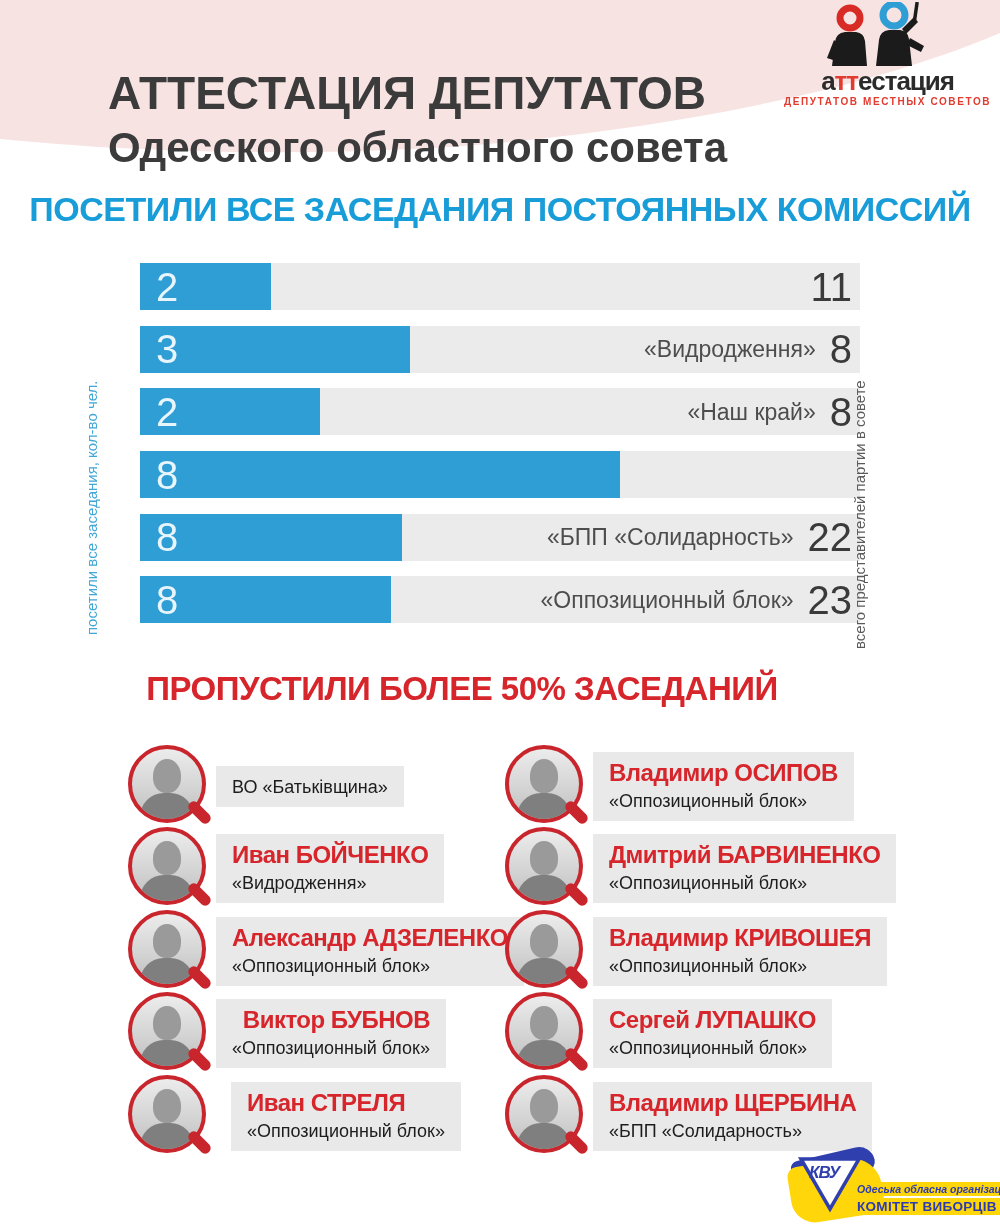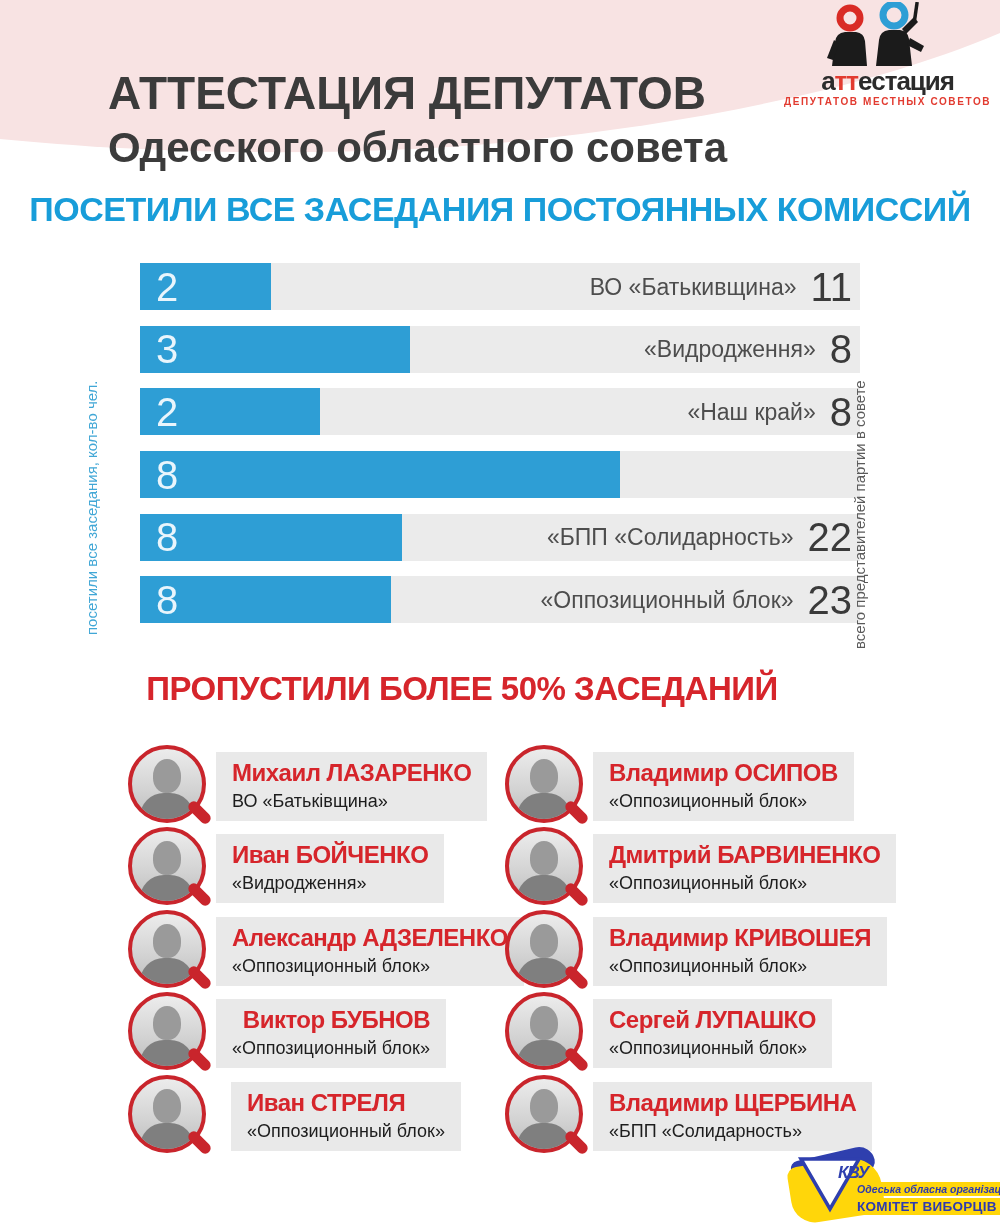--- a/index.html
+++ b/index.html
@@ -49,21 +49,21 @@
   .card-name{font-size:24px;font-weight:bold;color:#d6252b;letter-spacing:-0.5px;}
   .card-party{font-size:18px;color:#1d1d1d;margin-top:4px;}
   
   .cvu{position:absolute;left:785px;top:1147px;width:212px;height:85px;}
   .cvu-yellow{position:absolute;left:5px;top:14px;width:92px;height:58px;background:#ffd60a;
     transform:rotate(-9deg);border-radius:10px 30px 14px 24px;}
   .cvu-blue{position:absolute;left:6px;top:6px;width:84px;height:26px;background:#2f3fae;
     transform:rotate(-13deg);border-radius:8px 16px 10px 12px;}
   .cvu-tri{position:absolute;left:12px;top:8px;}
   .cvu-letters{position:absolute;left:24px;top:16px;font-size:17px;font-weight:bold;
-    font-style:italic;color:#2f3fae;letter-spacing:-1px;margin-left:29px;}
+    font-style:italic;color:#2f3fae;letter-spacing:-1px;}
   .cvu-text{position:absolute;left:68px;top:32px;text-align:left;}
   .cvu-line{display:inline-block;background:#ffd60a;color:#2d3bb0;font-weight:bold;
     padding:1px 4px;white-space:nowrap;}
   .cvu-line1{font-size:10.5px;font-style:italic;}
   .cvu-line2{font-size:13.5px;letter-spacing:0.3px;margin-top:1px;}
 </style>
 </head>
 <body>
 
 <svg class="header-bg" viewBox="0 0 1000 170" preserveAspectRatio="none">
@@ -93,21 +93,20 @@
 </div>
 
 <div class="chart-title">ПОСЕТИЛИ ВСЕ ЗАСЕДАНИЯ ПОСТОЯННЫХ КОМИССИЙ</div>
 
 <div class="chart">
   <div class="bar-row">
     <div class="bar-fill" style="width: 18.2%; background: rgb(46, 158, 213);">
       <span class="bar-value">2</span>
     </div>
     <div class="bar-right">
-      <span class="bar-cat">ВО «Батькивщина»</span>
       <span class="bar-total">11</span>
     </div>
   </div>
   <div class="bar-row">
     <div class="bar-fill" style="width: 37.5%; background: rgb(46, 158, 213);">
       <span class="bar-value">3</span>
     </div>
     <div class="bar-right">
       <span class="bar-cat">«Видродження»</span>
       <span class="bar-total">8</span>
@@ -151,21 +150,20 @@
 <div class="vlabel vlabel-right">всего представителей партии в совете</div>
 
 <div class="absent-title">ПРОПУСТИЛИ БОЛЕЕ 50% ЗАСЕДАНИЙ</div>
 
 <div class="card" style="left:128px;top:745px;">
   <div class="avatar-wrap">
     <div class="avatar"></div>
     <div class="handle"></div>
   </div>
   <div class="card-box">
-    <div class="card-name">Михаил ЛАЗАРЕНКО</div>
     <div class="card-party">ВО «Батьківщина»</div>
   </div>
 </div>
 <div class="card" style="left:128px;top:827px;">
   <div class="avatar-wrap">
     <div class="avatar"></div>
     <div class="handle"></div>
   </div>
   <div class="card-box">
     <div class="card-name">Иван БОЙЧЕНКО</div>

